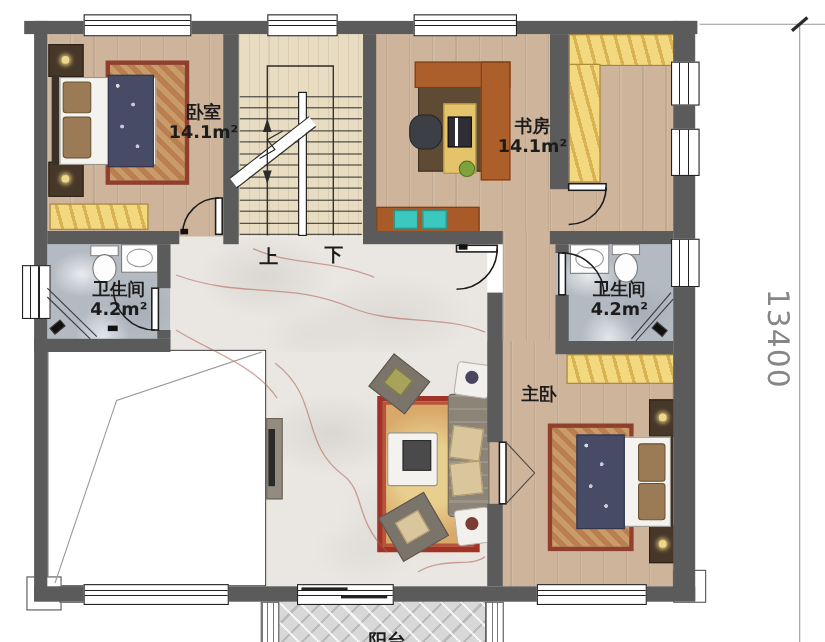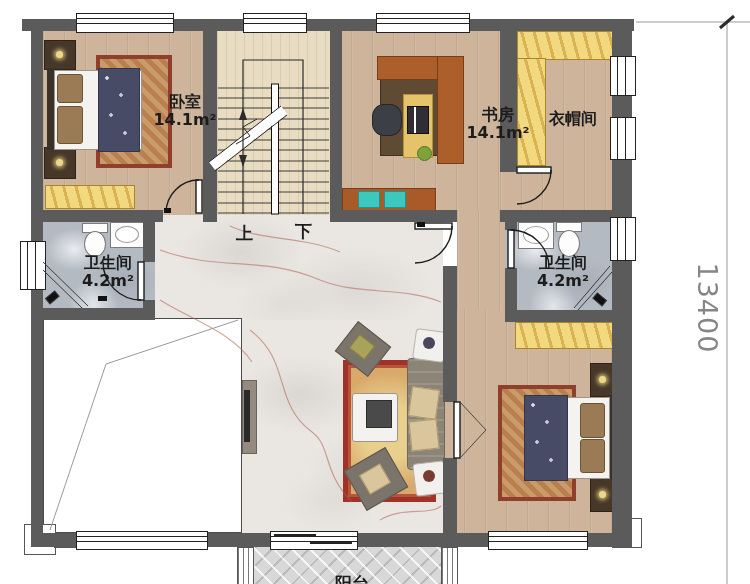--- a/index.html
+++ b/index.html
@@ -249,36 +249,36 @@
       <line x1="636" y1="22" x2="752" y2="22"></line>
       <line x1="727" y1="22" x2="727" y2="584"></line>
       <line x1="720" y1="28" x2="734" y2="16" stroke="#2a2a2a" stroke-width="3"></line>
     </g>
   </svg>
 
   <div class="room-label" style="left:135px;top:93px;width:100px">
     <div>卧室</div>
     <div>14.1m²</div>
   </div>
-  <div class="room-label" style="left:450px;top:106px;width:96px">
+  <div class="room-label" style="left:436px;top:106px;width:96px">
     <div>书房</div>
     <div>14.1m²</div>
   </div>
   <div class="room-label" style="left:523px;top:110px;width:100px">
-    <div>衣帽间</div>
   </div>
   <div class="room-label" style="left:58px;top:254px;width:100px">
     <div>卫生间</div>
     <div>4.2m²</div>
   </div>
   <div class="room-label" style="left:513px;top:254px;width:100px">
     <div>卫生间</div>
     <div>4.2m²</div>
   </div>
   <div class="room-label" style="left:440px;top:350px;width:100px">
+    <div>主卧</div>
   </div>
   <div class="room-label" style="left:253px;top:407px;width:100px">
   </div>
   <div class="stair-label" style="left:236px;top:222px">上</div>
   <div class="stair-label" style="left:295px;top:220px">下</div>
   <div class="room-label" style="left:322px;top:574px;width:60px;font-size:17px">阳台</div>
   <div class="dim-text">13400</div>
 
 </div>
 

